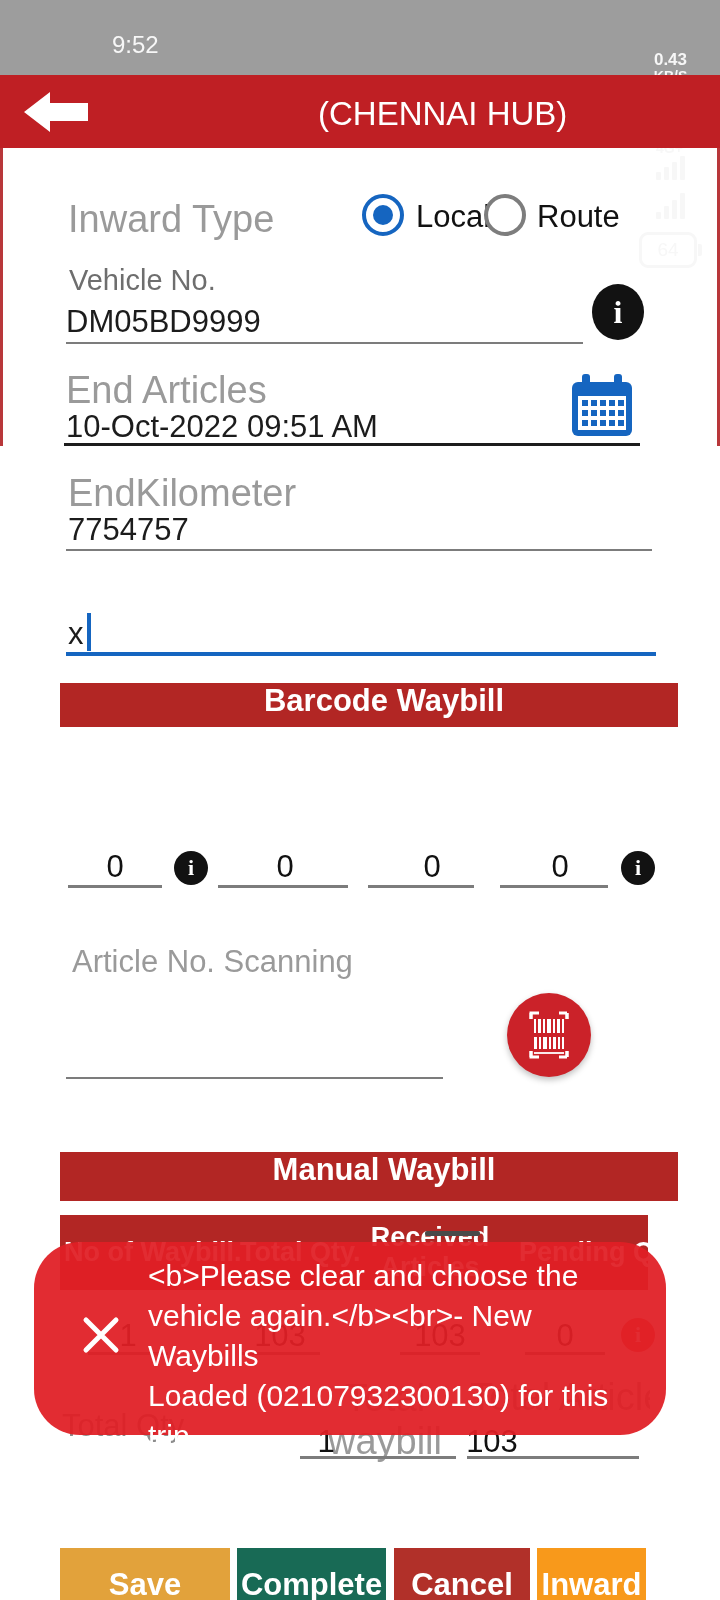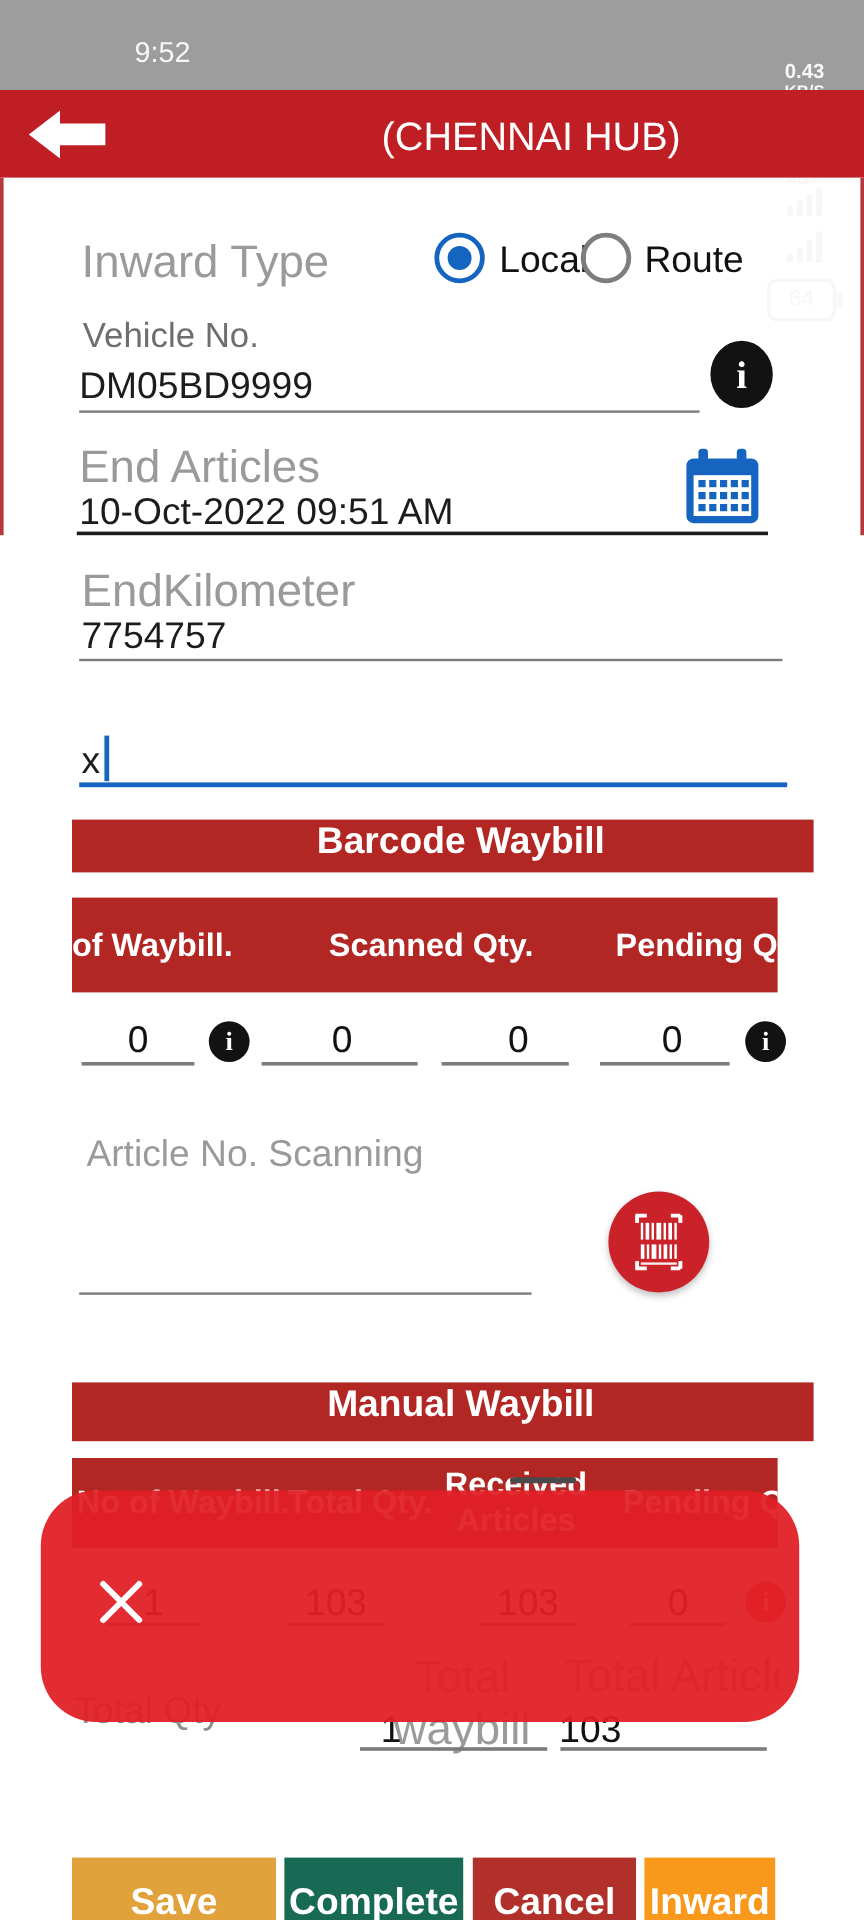--- a/index.html
+++ b/index.html
@@ -161,25 +161,20 @@
   <div class="abs val" style="left:68px;top:512px;">7754757</div>
   <div class="uline" style="left:66px;top:549px;width:586px;"></div>
 
   <div class="abs val" style="left:68px;top:616px;">x</div>
   <div class="cursor" style="left:87px;top:613px;"></div>
   <div class="uline" style="left:66px;top:652px;width:590px;height:4px;background:#1565c0;"></div>
 
   <div class="banner" style="top:683px;height:44px;font-size:31px;">
     <span>Barcode Waybill</span>
   </div>
-  <div class="band" style="top:748px;height:79px;">
-    <div class="col" style="left:0;top:25px;">of Waybill.</div>
-    <div class="col" style="left:214px;top:25px;">Scanned Qty.</div>
-    <div class="col" style="right:0;top:25px;">Pending Q</div>
-  </div>
   <div class="cellval" style="left:85px;top:849px;width:60px;">0</div>
   <div class="abs info" style="left:174px;top:851px;width:34px;height:34px;font-size:22px;">i</div>
   <div class="cellval" style="left:255px;top:849px;width:60px;">0</div>
   <div class="cellval" style="left:402px;top:849px;width:60px;">0</div>
   <div class="cellval" style="left:530px;top:849px;width:60px;">0</div>
   <div class="abs info" style="left:621px;top:851px;width:34px;height:34px;font-size:22px;">i</div>
   <div class="uline" style="left:68px;top:885px;width:94px;height:3px;"></div>
   <div class="uline" style="left:218px;top:885px;width:130px;height:3px;"></div>
   <div class="uline" style="left:368px;top:885px;width:106px;height:3px;"></div>
   <div class="uline" style="left:500px;top:885px;width:108px;height:3px;"></div>
@@ -237,20 +232,26 @@
   <div class="cellval" style="left:296px;top:1424px;width:60px;">1</div>
   <div class="cellval" style="left:462px;top:1424px;width:60px;">103</div>
   <div class="uline" style="left:300px;top:1456px;width:156px;height:3px;"></div>
   <div class="uline" style="left:467px;top:1456px;width:172px;height:3px;"></div>
 
   <div class="toast"></div>
   <div class="scrollmark"></div>
   <svg class="toast-x" width="46" height="46" viewBox="0 0 46 46">
     <path d="M8 8 L38 38 M38 8 L8 38" stroke="#ffffff" stroke-width="5" stroke-linecap="round"></path>
   </svg>
+  <div class="toast-text">
+    <div>&lt;b&gt;Please clear and choose the</div>
+    <div>vehicle again.&lt;/b&gt;&lt;br&gt;- New Waybills</div>
+    <div>Loaded (02107932300130) for this</div>
+    <div>trip</div>
+  </div>
 
   <div class="btn" style="left: 60px; width: 170px; background: rgb(226, 162, 59);">
     <span>Save</span>
   </div>
   <div class="btn" style="left: 237px; width: 149px; background: rgb(24, 106, 85);">
     <span>Complete</span>
   </div>
   <div class="btn" style="left: 394px; width: 136px; background: rgb(177, 48, 41);">
     <span>Cancel</span>
   </div>

